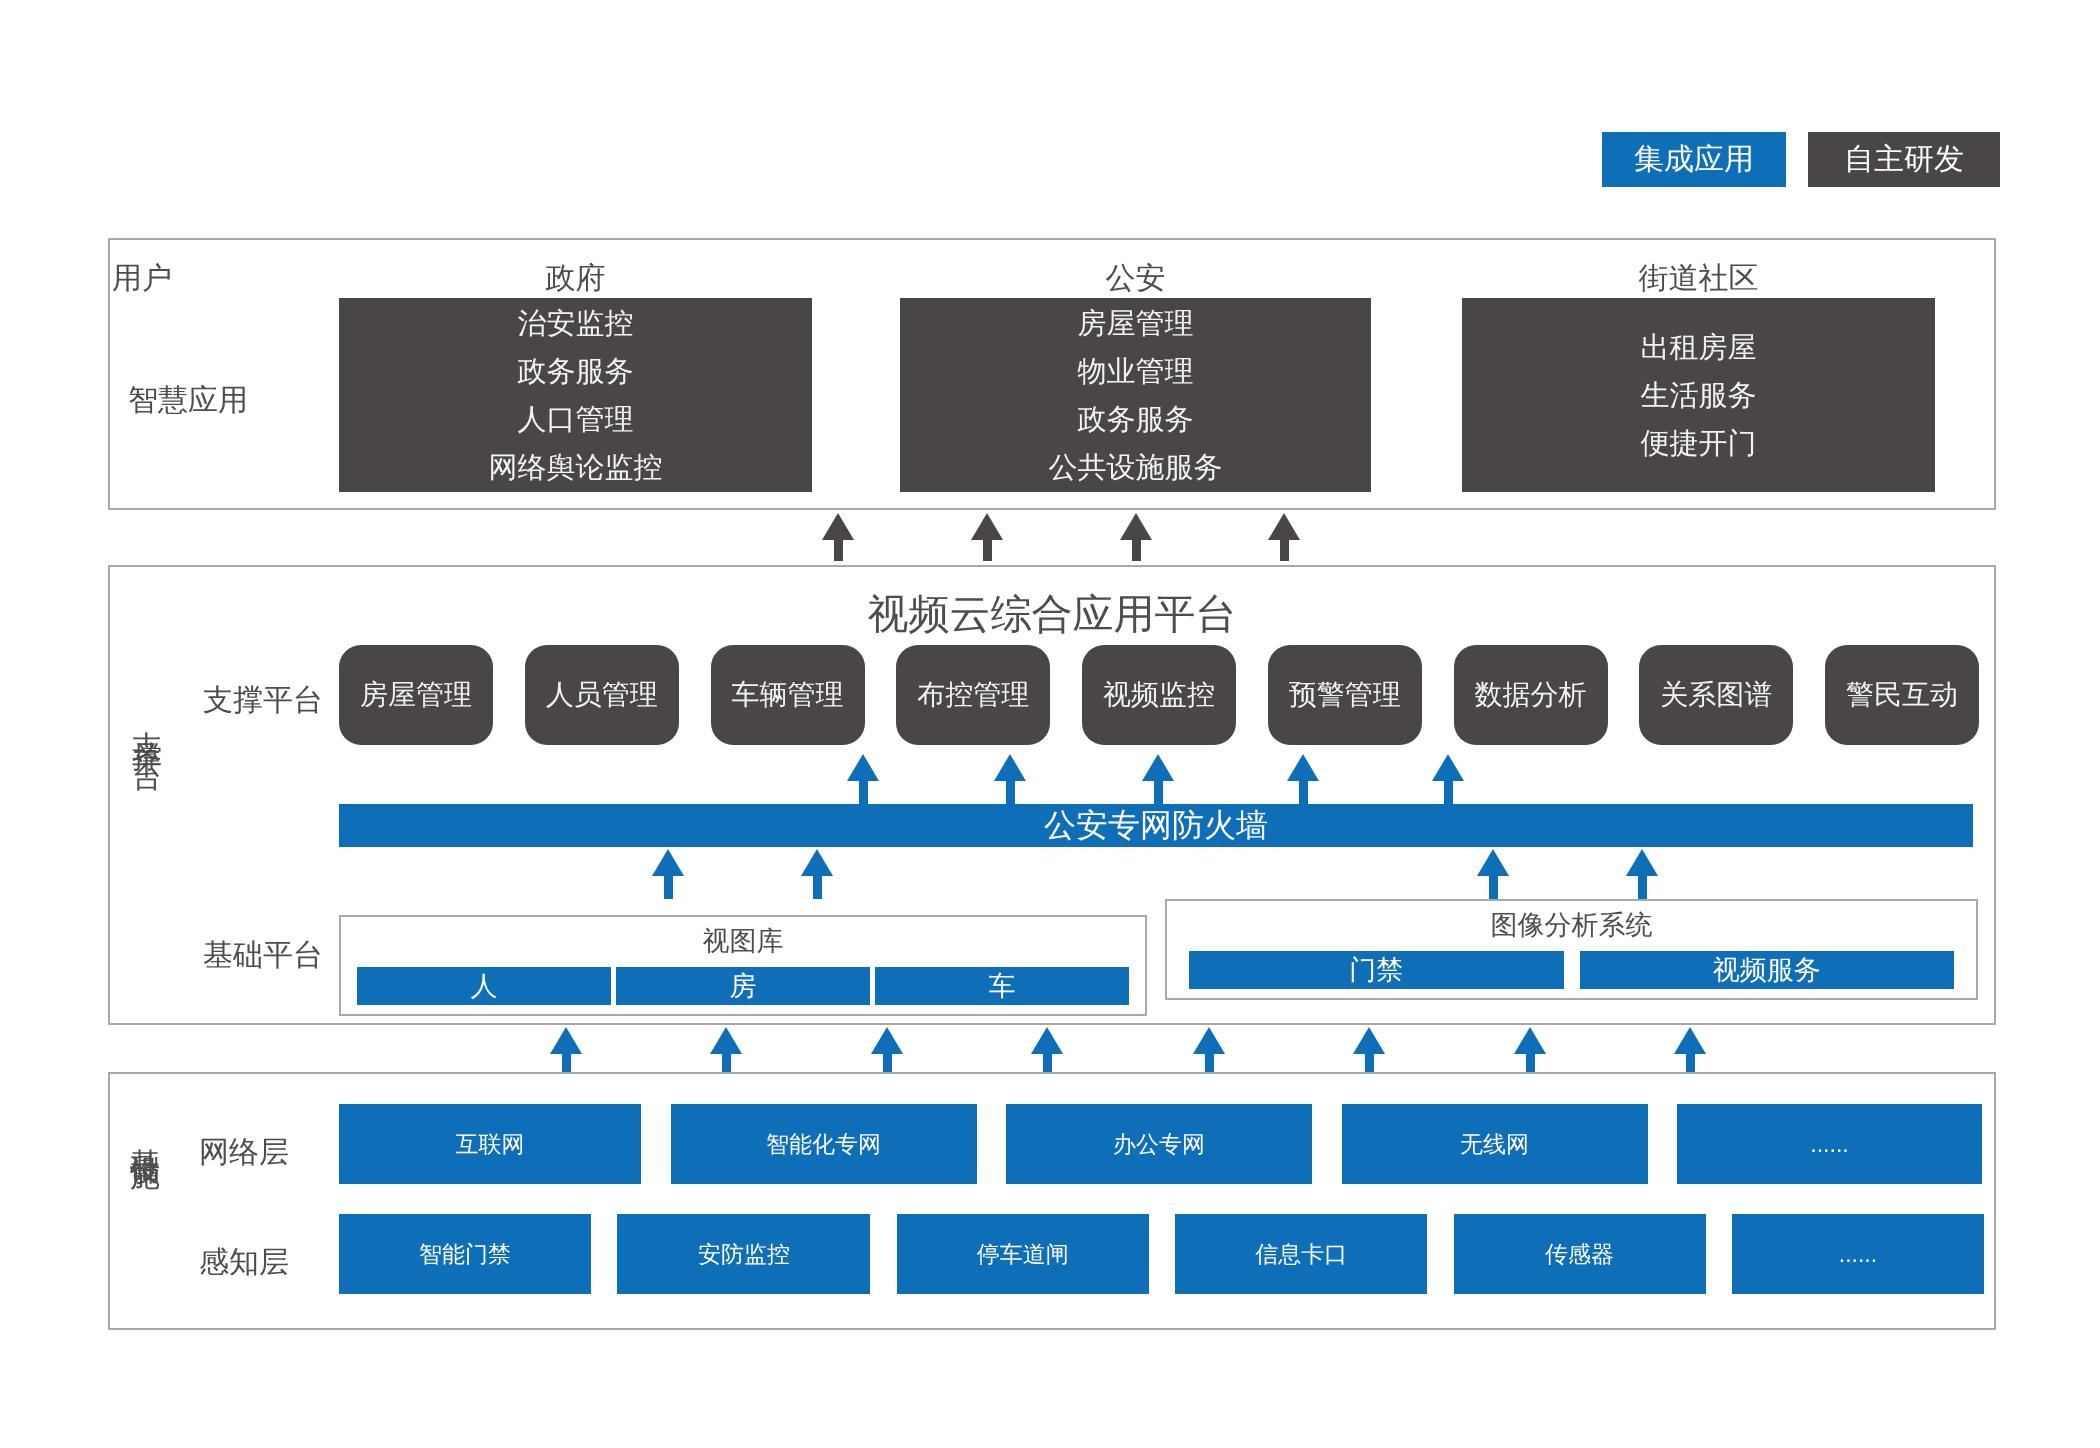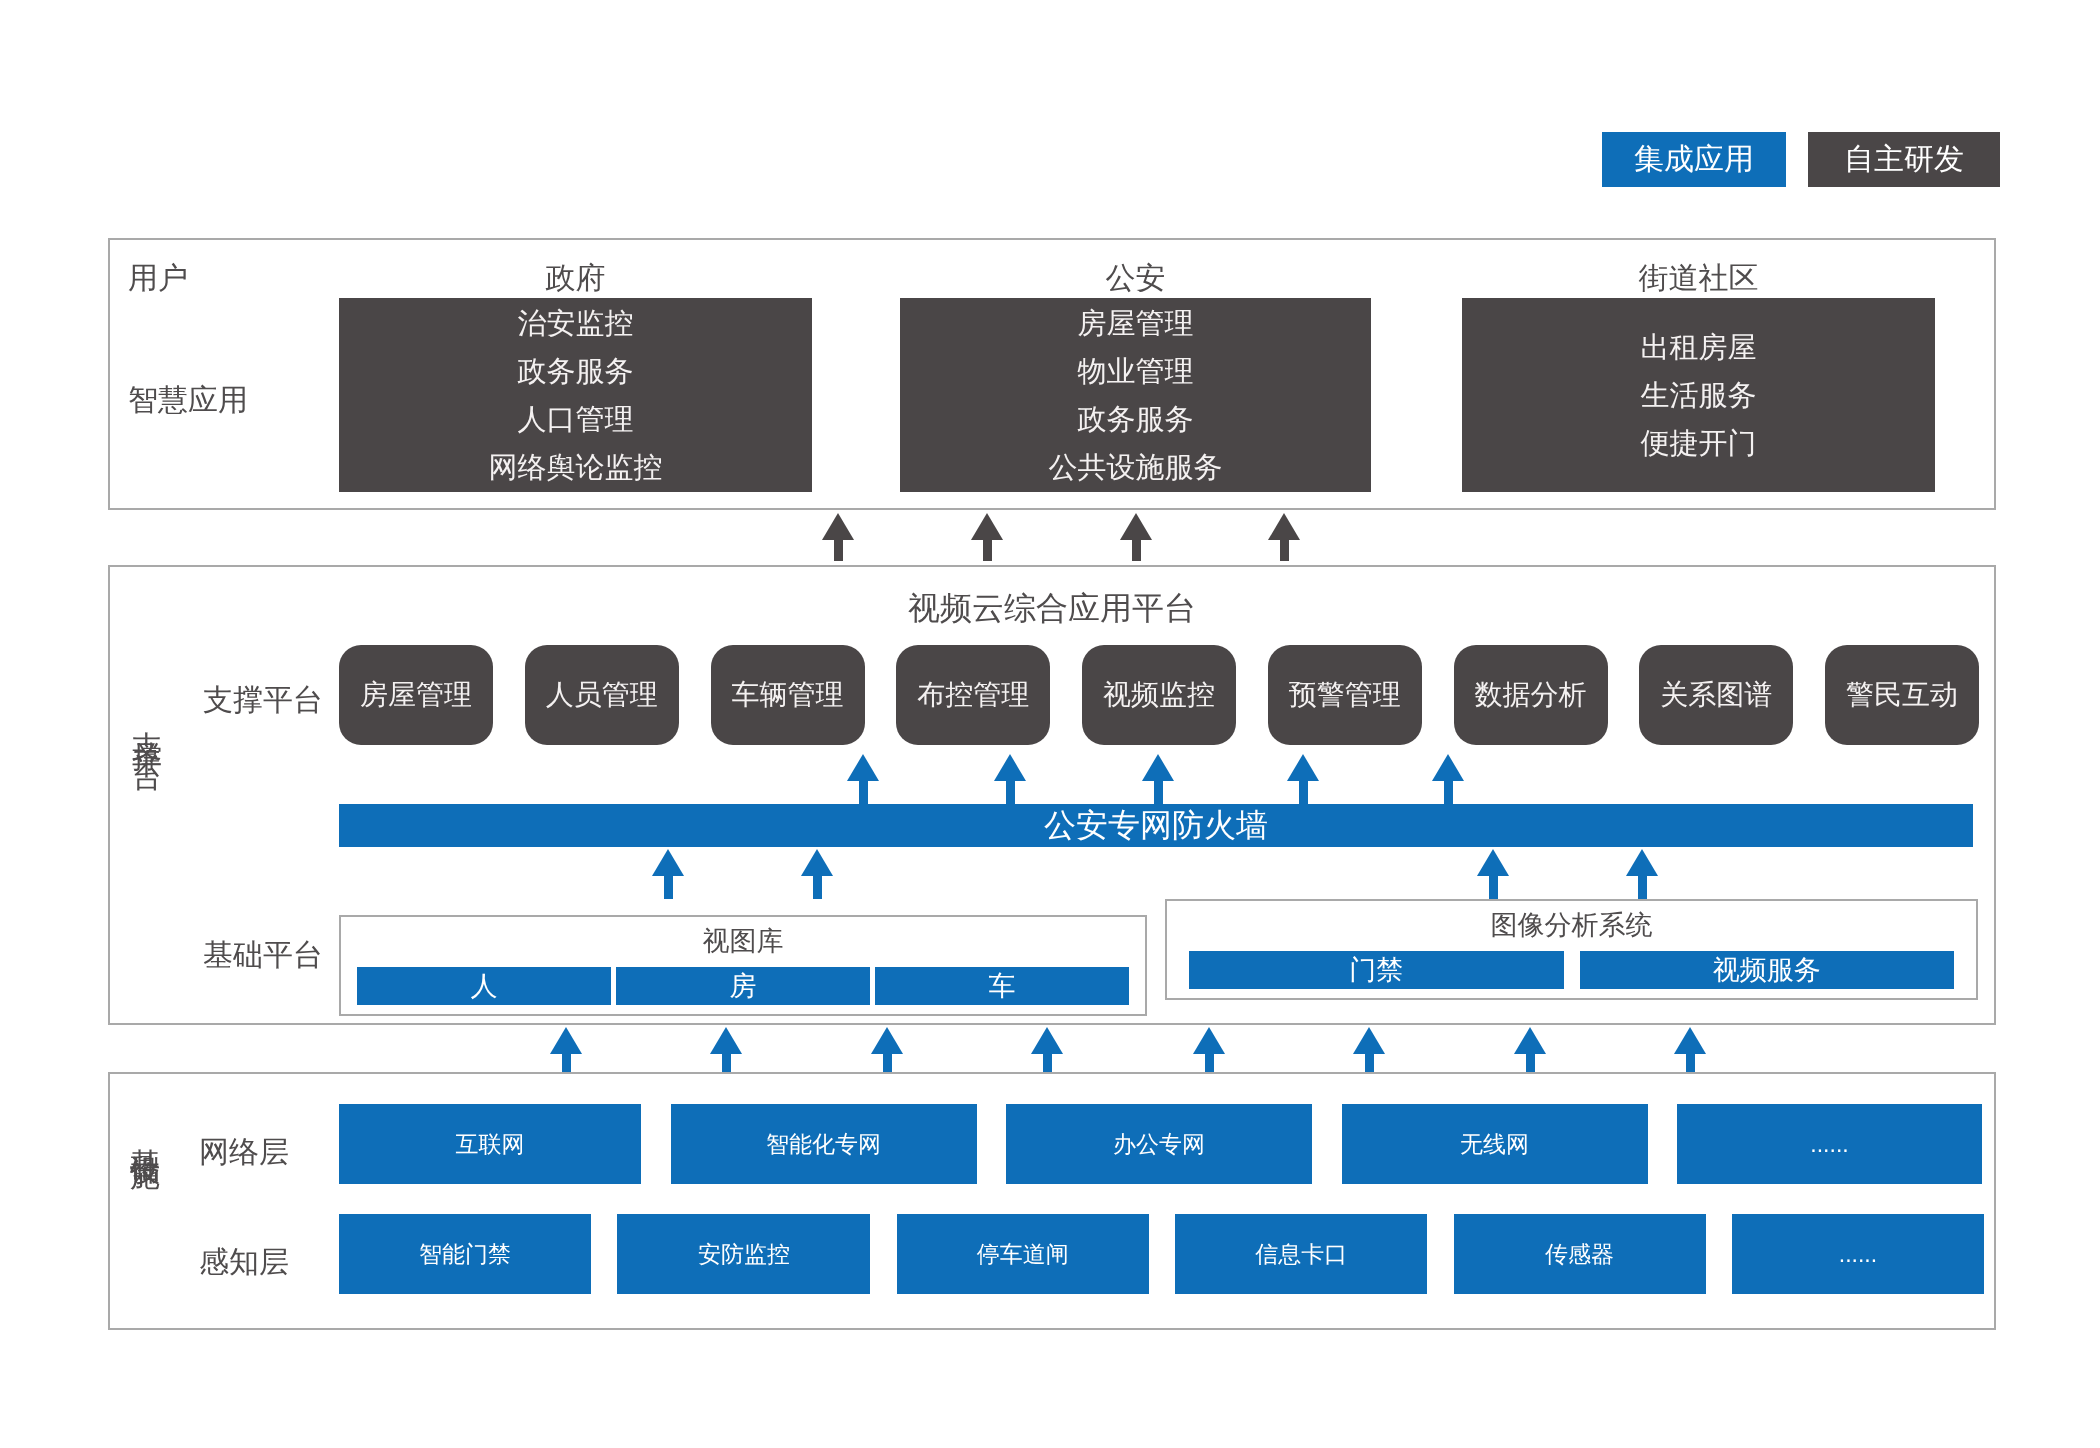--- a/index.html
+++ b/index.html
@@ -67,21 +67,21 @@
 </style>
 </head>
 <body>
 
 <div class="page">
 
   <div class="legend-item" style="left:1602px;top:132px;width:184px;background:var(--blue);">集成应用</div>
   <div class="legend-item" style="left:1808px;top:132px;width:192px;background:var(--dark);">自主研发</div>
 
   <div class="sec" style="left:108px;top:238px;width:1888px;height:272px;">
-    <div class="lbl" style="left:18px;top:18px;font-family:Liberation Mono, monospace;">用户</div>
+    <div class="lbl" style="left:2px;top:18px;font-family:Liberation Mono, monospace;">用户</div>
     <div class="lbl" style="left:18px;top:140px;">智慧应用</div>
 
     <div class="hdr" style="left:229px;top:18px;width:473px;">政府</div>
     <div class="hdr" style="left:790px;top:18px;width:471px;">公安</div>
     <div class="hdr" style="left:1352px;top:18px;width:473px;">街道社区</div>
 
     <div class="darkbox" style="left:229px;top:58px;width:473px;height:194px;">
       <div>治安监控</div>
       <div>政务服务</div>
       <div>人口管理</div>
@@ -111,21 +111,21 @@
   <div class="arrow-up arrow-dark" style="left:1136px;top:513px;">
       <div class="head"></div>
       <div class="stem" style="height:21px;"></div>
     </div>
   <div class="arrow-up arrow-dark" style="left:1284px;top:513px;">
       <div class="head"></div>
       <div class="stem" style="height:21px;"></div>
     </div>
 
   <div class="sec" style="left:108px;top:565px;width:1888px;height:460px;">
-    <div class="hdr" style="left:0;right:0;top:20px;font-size:32px;">视频云综合应用平台</div>
+    <div class="hdr" style="left:0;right:0;top:20px;font-size:41px;">视频云综合应用平台</div>
 
     <div class="vlabel" style="left:16px;top:140px;height:280px;">支撑平台</div>
 
     <div class="lbl" style="left:93px;top:113px;">支撑平台</div>
 
     <div class="modrow" style="left:229px;top:78px;width:1640px;">
       <div class="module">房屋管理</div>
       <div class="module">人员管理</div>
       <div class="module">车辆管理</div>
       <div class="module">布控管理</div>

